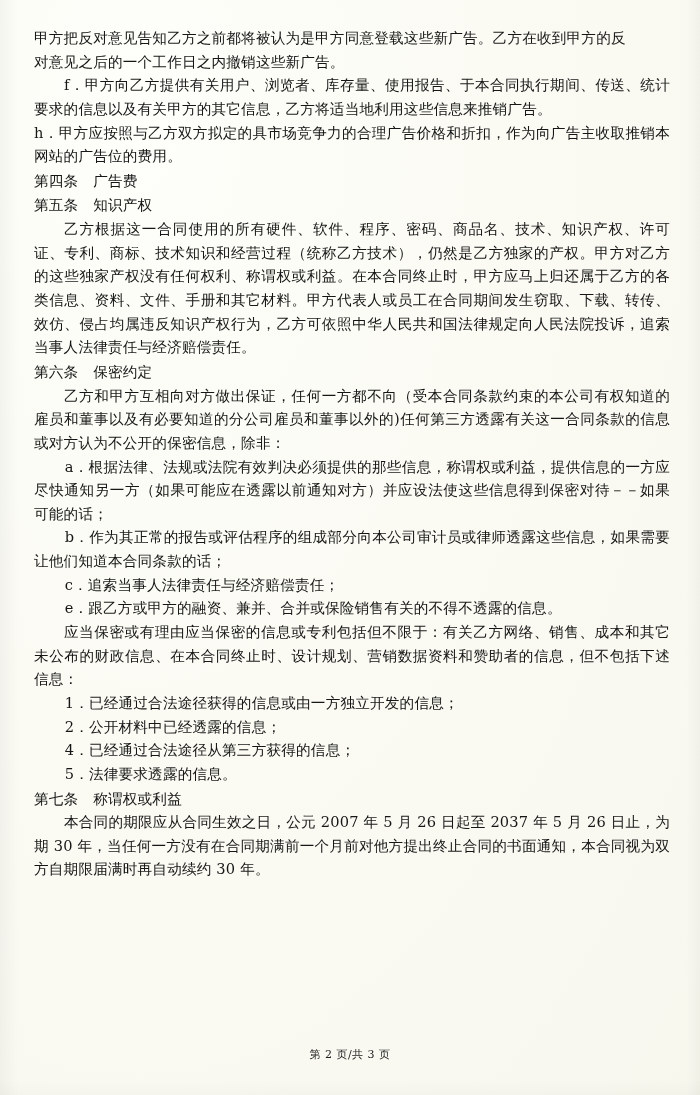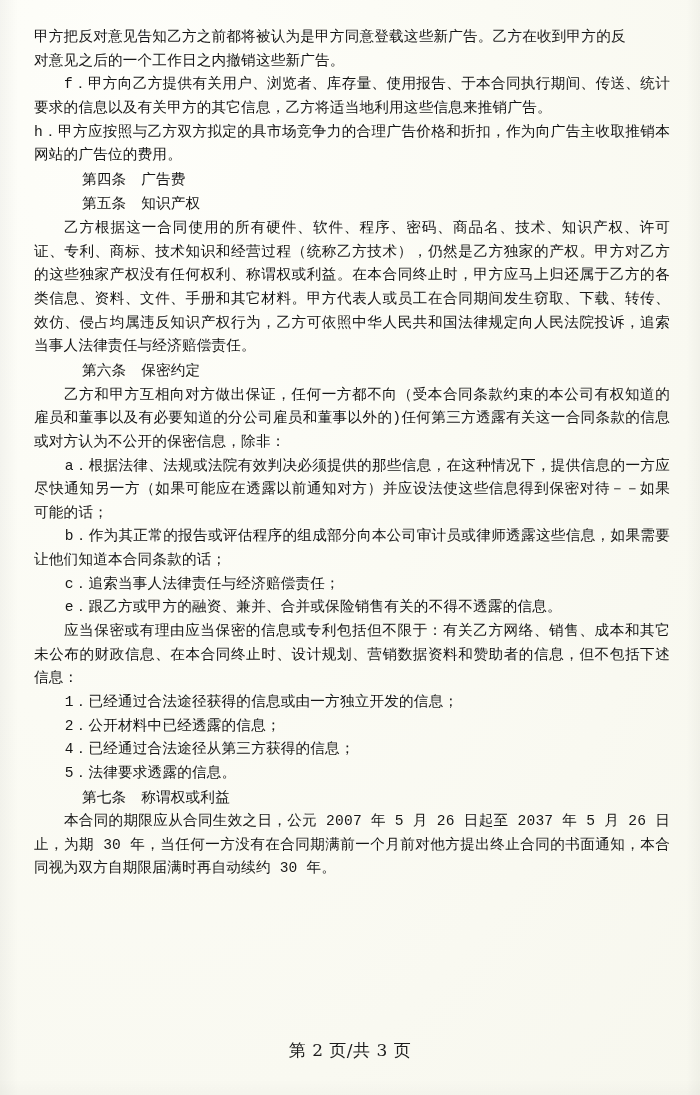--- a/index.html
+++ b/index.html
@@ -31,48 +31,46 @@
     left: 0; top: 0; right: 0; bottom: 0;
     pointer-events: none;
     background:
       linear-gradient(90deg, rgba(0,0,0,0.035) 0px, rgba(0,0,0,0) 18px),
       linear-gradient(270deg, rgba(0,0,0,0.03) 0px, rgba(0,0,0,0) 14px),
       linear-gradient(0deg, rgba(0,0,0,0.02) 0px, rgba(0,0,0,0) 16px);
   }
   .doc-body {
     position: relative;
     z-index: 2;
-    font-family: Liberation Mono, monospace;
   }
   p {
     margin: 0;
     font-size: 14.6px;
     line-height: 1.62;
     text-align: justify;
     text-justify: inter-ideograph;
     letter-spacing: 0.2px;
     color: #161616;
   }
   .ind-0 { text-indent: 0; }
   .ind-2 { text-indent: 2.05em; }
   .heading {
     text-indent: 0;
     margin-top: 1px;
-    margin-left: 48px;
   }
   .list-item {
     text-indent: 2.1em;
   }
   .footer {
     position: absolute;
     bottom: 33px;
     left: 0;
     width: 700px;
     text-align: center;
-    font-size: 17px;
+    font-size: 11px;
     color: #1b1b1b;
     letter-spacing: 0.5px;
     z-index: 3;
   }
 </style>
 </head>
 <body>
 
 <div class="page">
   <div class="doc-body">
@@ -82,21 +80,21 @@
     <p class="ind-2">f．甲方向乙方提供有关用户、浏览者、库存量、使用报告、于本合同执行期间、传送、统计要求的信息以及有关甲方的其它信息，乙方将适当地利用这些信息来推销广告。</p>
     <p class="ind-0">h．甲方应按照与乙方双方拟定的具市场竞争力的合理广告价格和折扣，作为向广告主收取推销本网站的广告位的费用。</p>
 
     <p class="heading">第四条　广告费</p>
 
     <p class="heading">第五条　知识产权</p>
     <p class="ind-2">乙方根据这一合同使用的所有硬件、软件、程序、密码、商品名、技术、知识产权、许可证、专利、商标、技术知识和经营过程（统称乙方技术），仍然是乙方独家的产权。甲方对乙方的这些独家产权没有任何权利、称谓权或利益。在本合同终止时，甲方应马上归还属于乙方的各类信息、资料、文件、手册和其它材料。甲方代表人或员工在合同期间发生窃取、下载、转传、效仿、侵占均属违反知识产权行为，乙方可依照中华人民共和国法律规定向人民法院投诉，追索当事人法律责任与经济赔偿责任。</p>
 
     <p class="heading">第六条　保密约定</p>
     <p class="ind-2">乙方和甲方互相向对方做出保证，任何一方都不向（受本合同条款约束的本公司有权知道的雇员和董事以及有必要知道的分公司雇员和董事以外的)任何第三方透露有关这一合同条款的信息或对方认为不公开的保密信息，除非：</p>
-    <p class="list-item">a．根据法律、法规或法院有效判决必须提供的那些信息，在这种情况下，提供信息的一方应尽快通知另一方（如果可能应在透露以前通知对方）并应设法使这些信息得到保密对待－－如果可能的话；</p>
+    <p class="list-item">a．根据法律、法规或法院有效判决必须提供的那些信息，称谓权或利益，提供信息的一方应尽快通知另一方（如果可能应在透露以前通知对方）并应设法使这些信息得到保密对待－－如果可能的话；</p>
     <p class="list-item">b．作为其正常的报告或评估程序的组成部分向本公司审计员或律师透露这些信息，如果需要让他们知道本合同条款的话；</p>
     <p class="list-item">c．追索当事人法律责任与经济赔偿责任；</p>
     <p class="list-item">e．跟乙方或甲方的融资、兼并、合并或保险销售有关的不得不透露的信息。</p>
     <p class="ind-2">应当保密或有理由应当保密的信息或专利包括但不限于：有关乙方网络、销售、成本和其它未公布的财政信息、在本合同终止时、设计规划、营销数据资料和赞助者的信息，但不包括下述信息：</p>
     <p class="list-item">1．已经通过合法途径获得的信息或由一方独立开发的信息；</p>
     <p class="list-item">2．公开材料中已经透露的信息；</p>
     <p class="list-item">4．已经通过合法途径从第三方获得的信息；</p>
     <p class="list-item">5．法律要求透露的信息。</p>
 
     <p class="heading">第七条　称谓权或利益</p>

